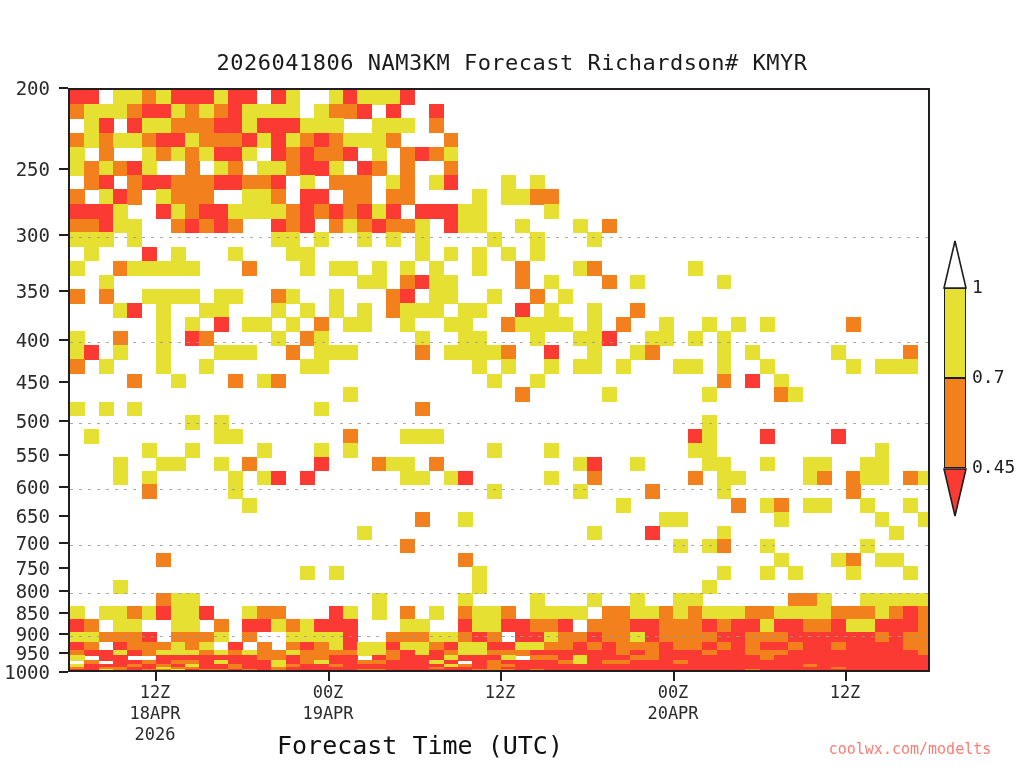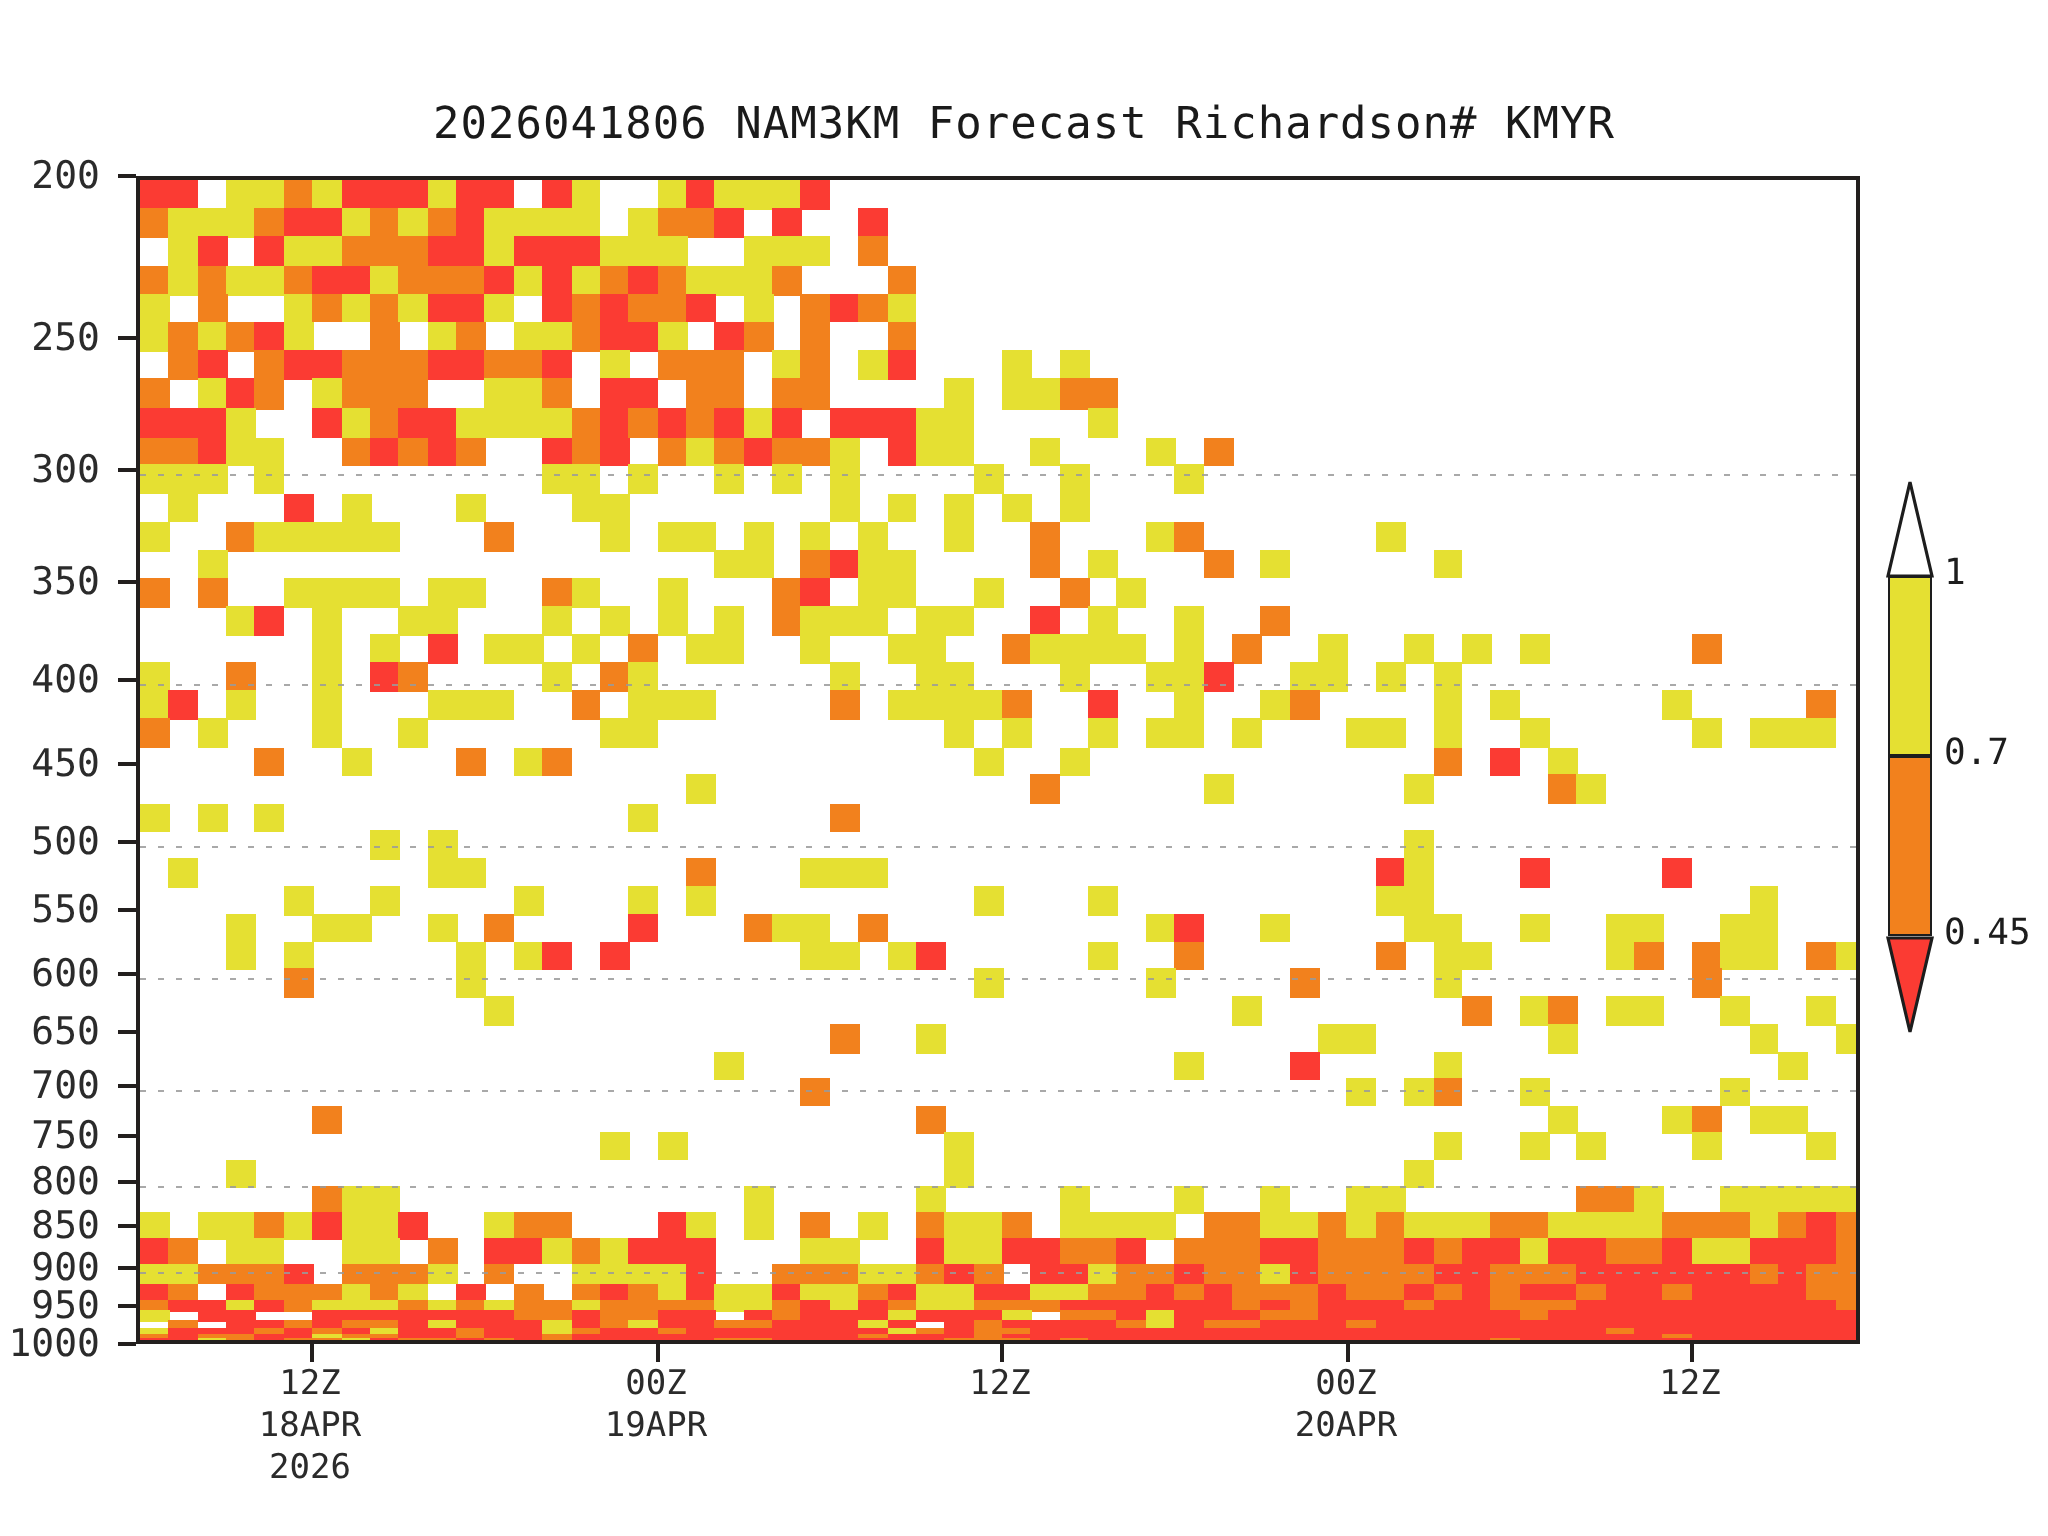--- a/index.html
+++ b/index.html
@@ -1307,20 +1307,22 @@
       <div class="xmark" style="left: 328px; top: 672px;"></div>
       <div class="xlab" style="left: 268px; top: 682px;">00Z<br>19APR</div>
       <div class="xmark" style="left: 500px; top: 672px;"></div>
       <div class="xlab" style="left: 440px; top: 682px;">12Z</div>
       <div class="xmark" style="left: 673px; top: 672px;"></div>
       <div class="xlab" style="left: 613px; top: 682px;">00Z<br>20APR</div>
       <div class="xmark" style="left: 845px; top: 672px;"></div>
       <div class="xlab" style="left: 785px; top: 682px;">12Z</div>
     </div>
 
+  <div class="xtitle">Forecast Time (UTC)</div>
+  <div class="watermark">coolwx.com/modelts</div>
 
   <div id="cbar">
       <div class="cb-cap" style="top: -48px;"><svg width="24" height="49" viewBox="0 0 24 49">
           <polygon points="12,1 23,48 1,48" fill="#ffffff" stroke="#1d1d1d" stroke-width="1.6"></polygon>
         </svg></div>
       <div class="cb-seg" style="top: 0px; height: 90px; background: rgb(229, 224, 50);"></div>
       <div class="cb-seg" style="top: 90px; height: 90px; background: rgb(242, 129, 29);"></div>
       <div class="cb-cap" style="top: 180px;"><svg width="24" height="49" viewBox="0 0 24 49">
           <polygon points="1,1 23,1 12,48" fill="#fb3b33" stroke="#1d1d1d" stroke-width="1.6"></polygon>
         </svg></div>

